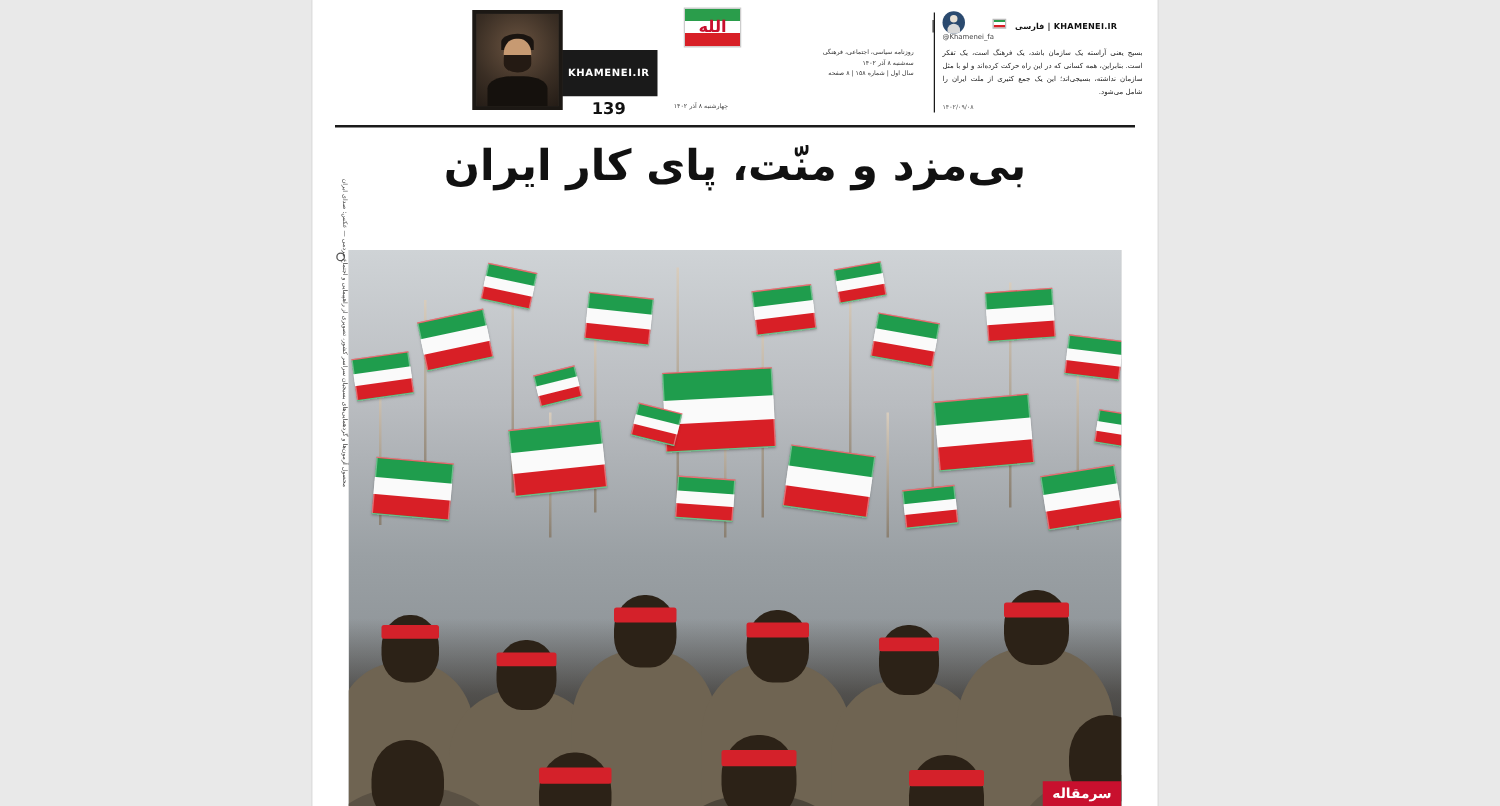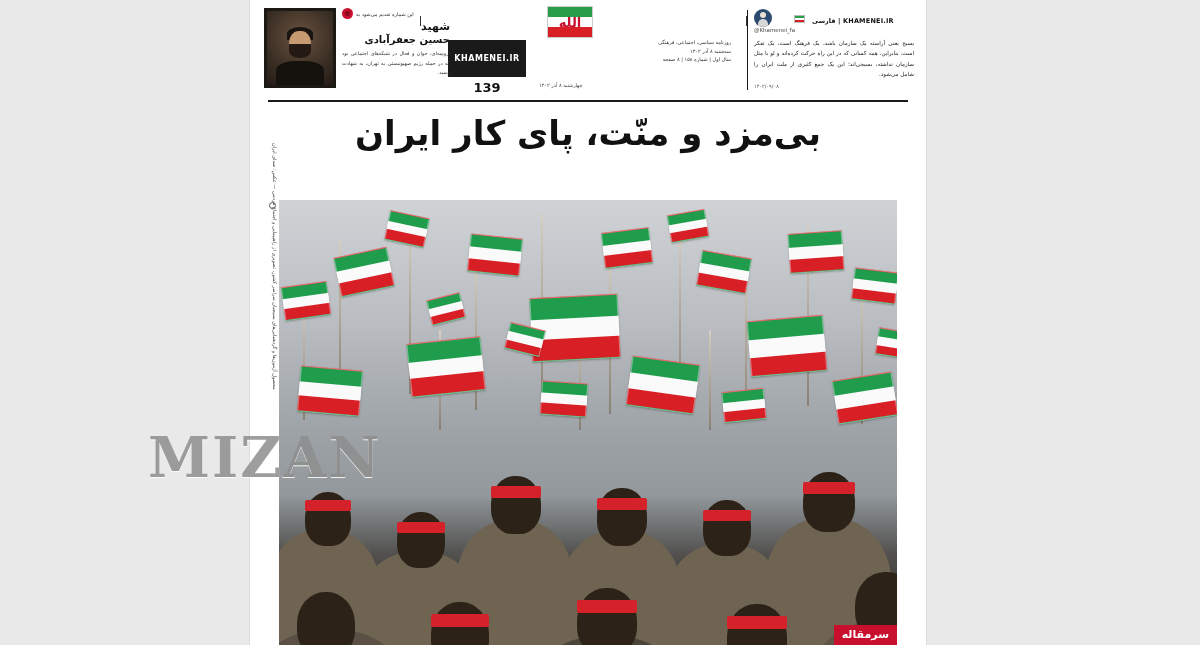--- a/index.html
+++ b/index.html
@@ -519,29 +519,20 @@
         </div>
         <div class="logo-sub-right">
           <div class="row">روزنامه سیاسی، اجتماعی، فرهنگی</div>
           <div class="row">سه‌شنبه ۸ آذر ۱۴۰۲</div>
           <div class="row">سال اول | شماره ۱۵۸ | ۸ صفحه</div>
         </div>
         <div class="logo-meta-line">چهارشنبه   ۸   آذر   ۱۴۰۲</div>
       </div>
 
       <div class="martyr-box">
-        <div class="martyr-text">
-          <div class="martyr-kicker">
-            <span class="rose-icon"></span>
-            <span>این شماره تقدیم می‌شود به</span>
-          </div>
-          <div class="martyr-label">شهید</div>
-          <div class="martyr-name">حسین جعفرآبادی</div>
-          <div class="martyr-desc">ارومیه‌ای، جوان و فعال در شبکه‌های اجتماعی بود که در حمله رژیم صهیونیستی به تهران، به شهادت رسید.</div>
-        </div>
         <div class="martyr-photo">
           <div class="bg"></div>
           <div class="body"></div>
           <div class="hair"></div>
           <div class="face"></div>
           <div class="beard"></div>
         </div>
       </div>
     </div>
 
@@ -628,15 +619,14 @@
       <div class="head" style="left:448px; top:404px; width:60px; height:68px;"></div>
       <div class="band" style="left:448px; top:416px; width:60px; height:13px;"></div>
 
       <div class="shoulder" style="left:530px; top:420px; width:160px; height:140px; background:#5f5647;"></div>
       <div class="head" style="left:576px; top:372px; width:62px; height:70px;"></div>
 
       <div class="sarmaghale">سرمقاله</div>
     </div>
   </div>
 
-  <div class="mizan">MIZAN</div>
 
 </div>
 
 </body></html>

